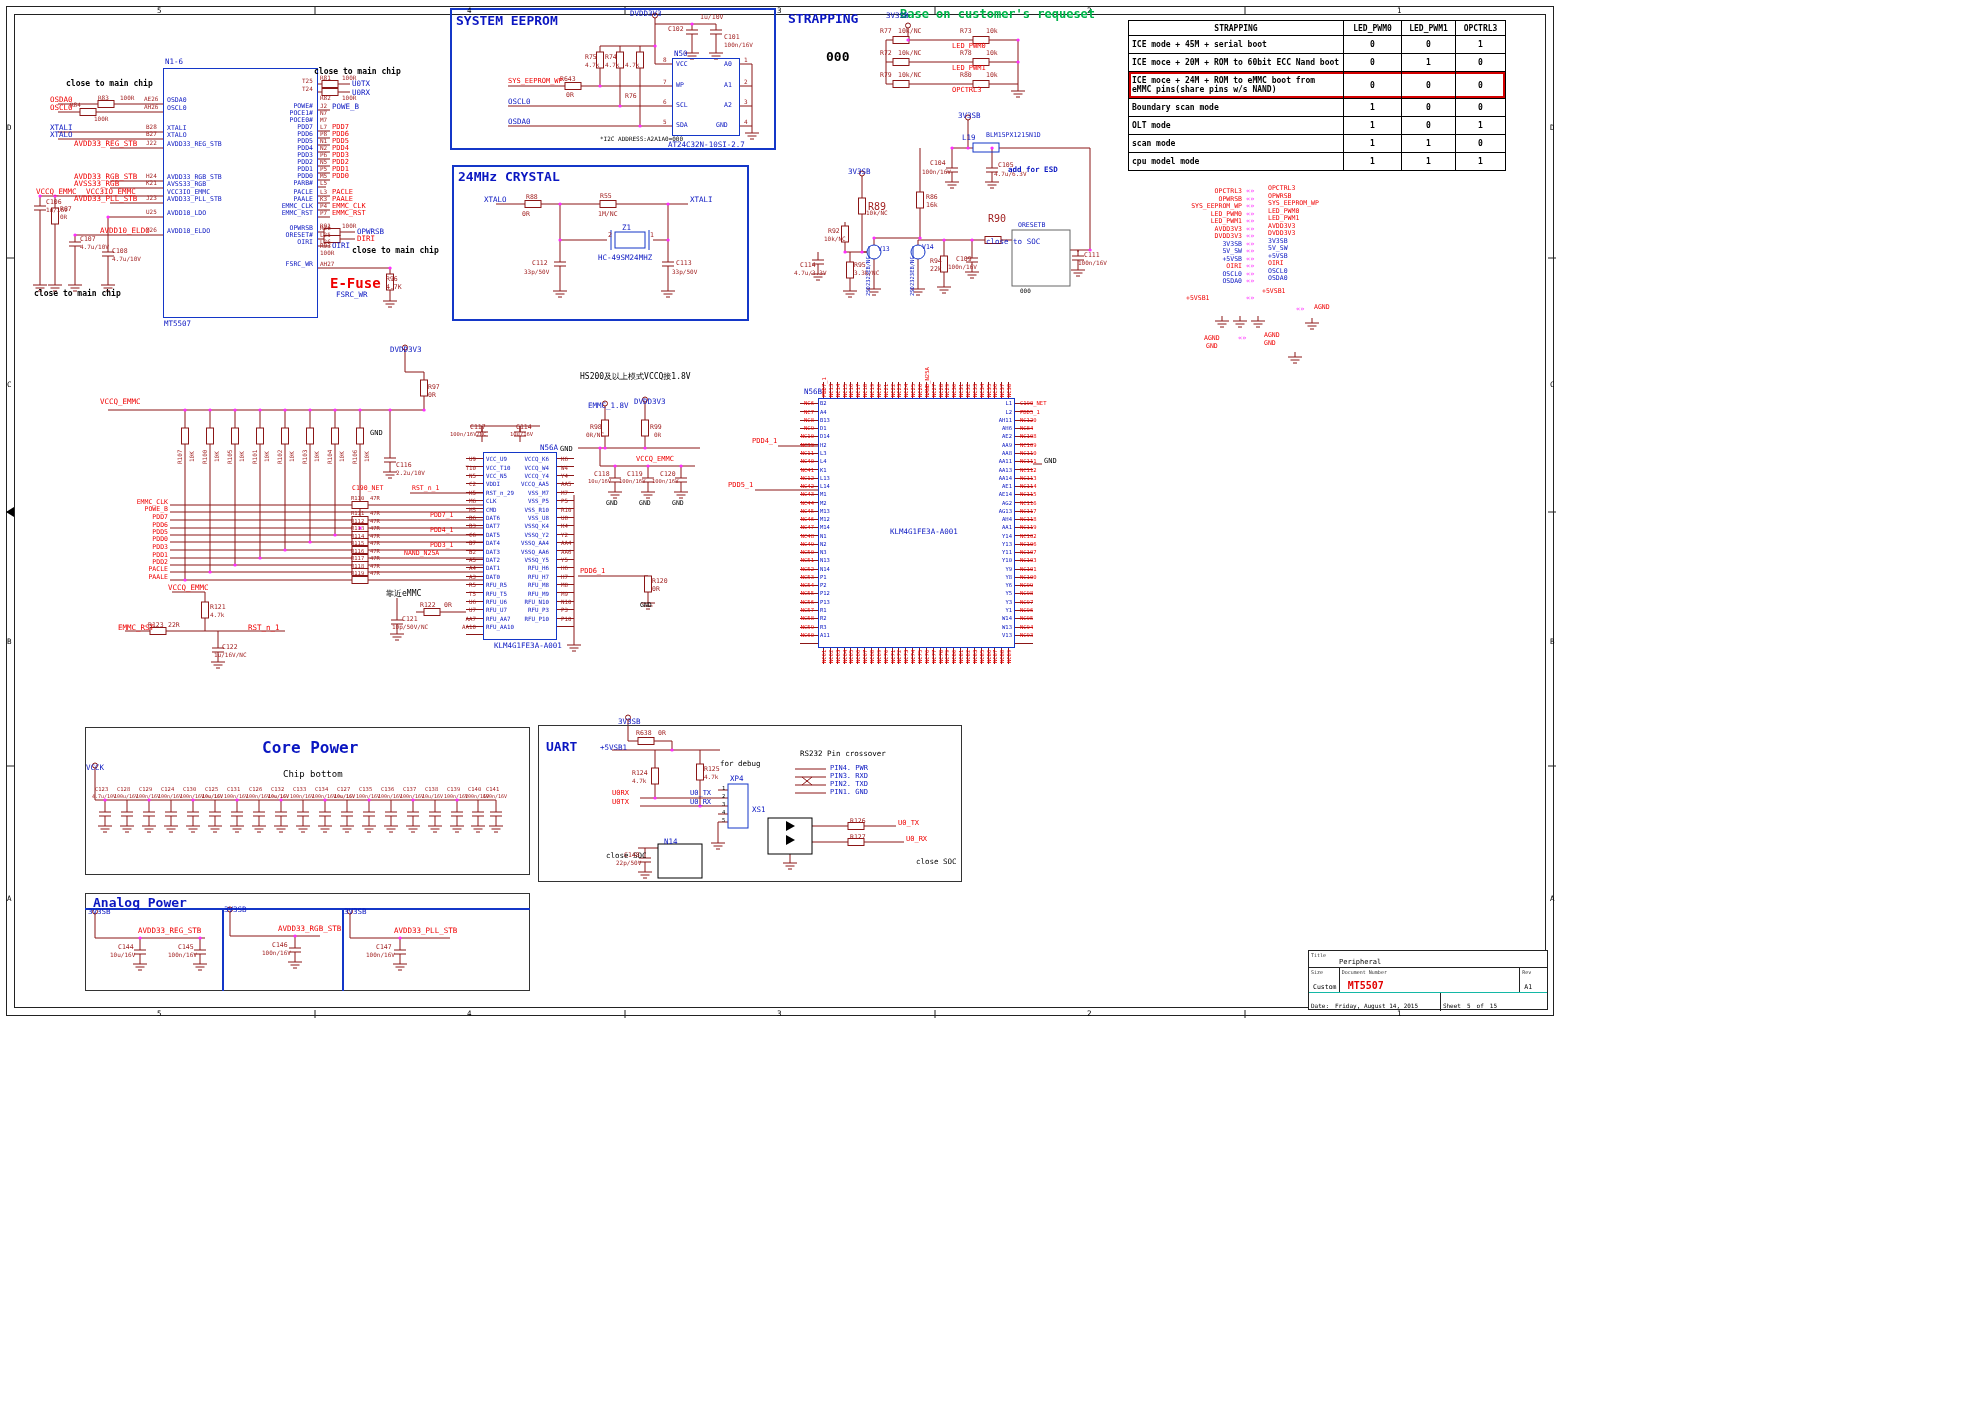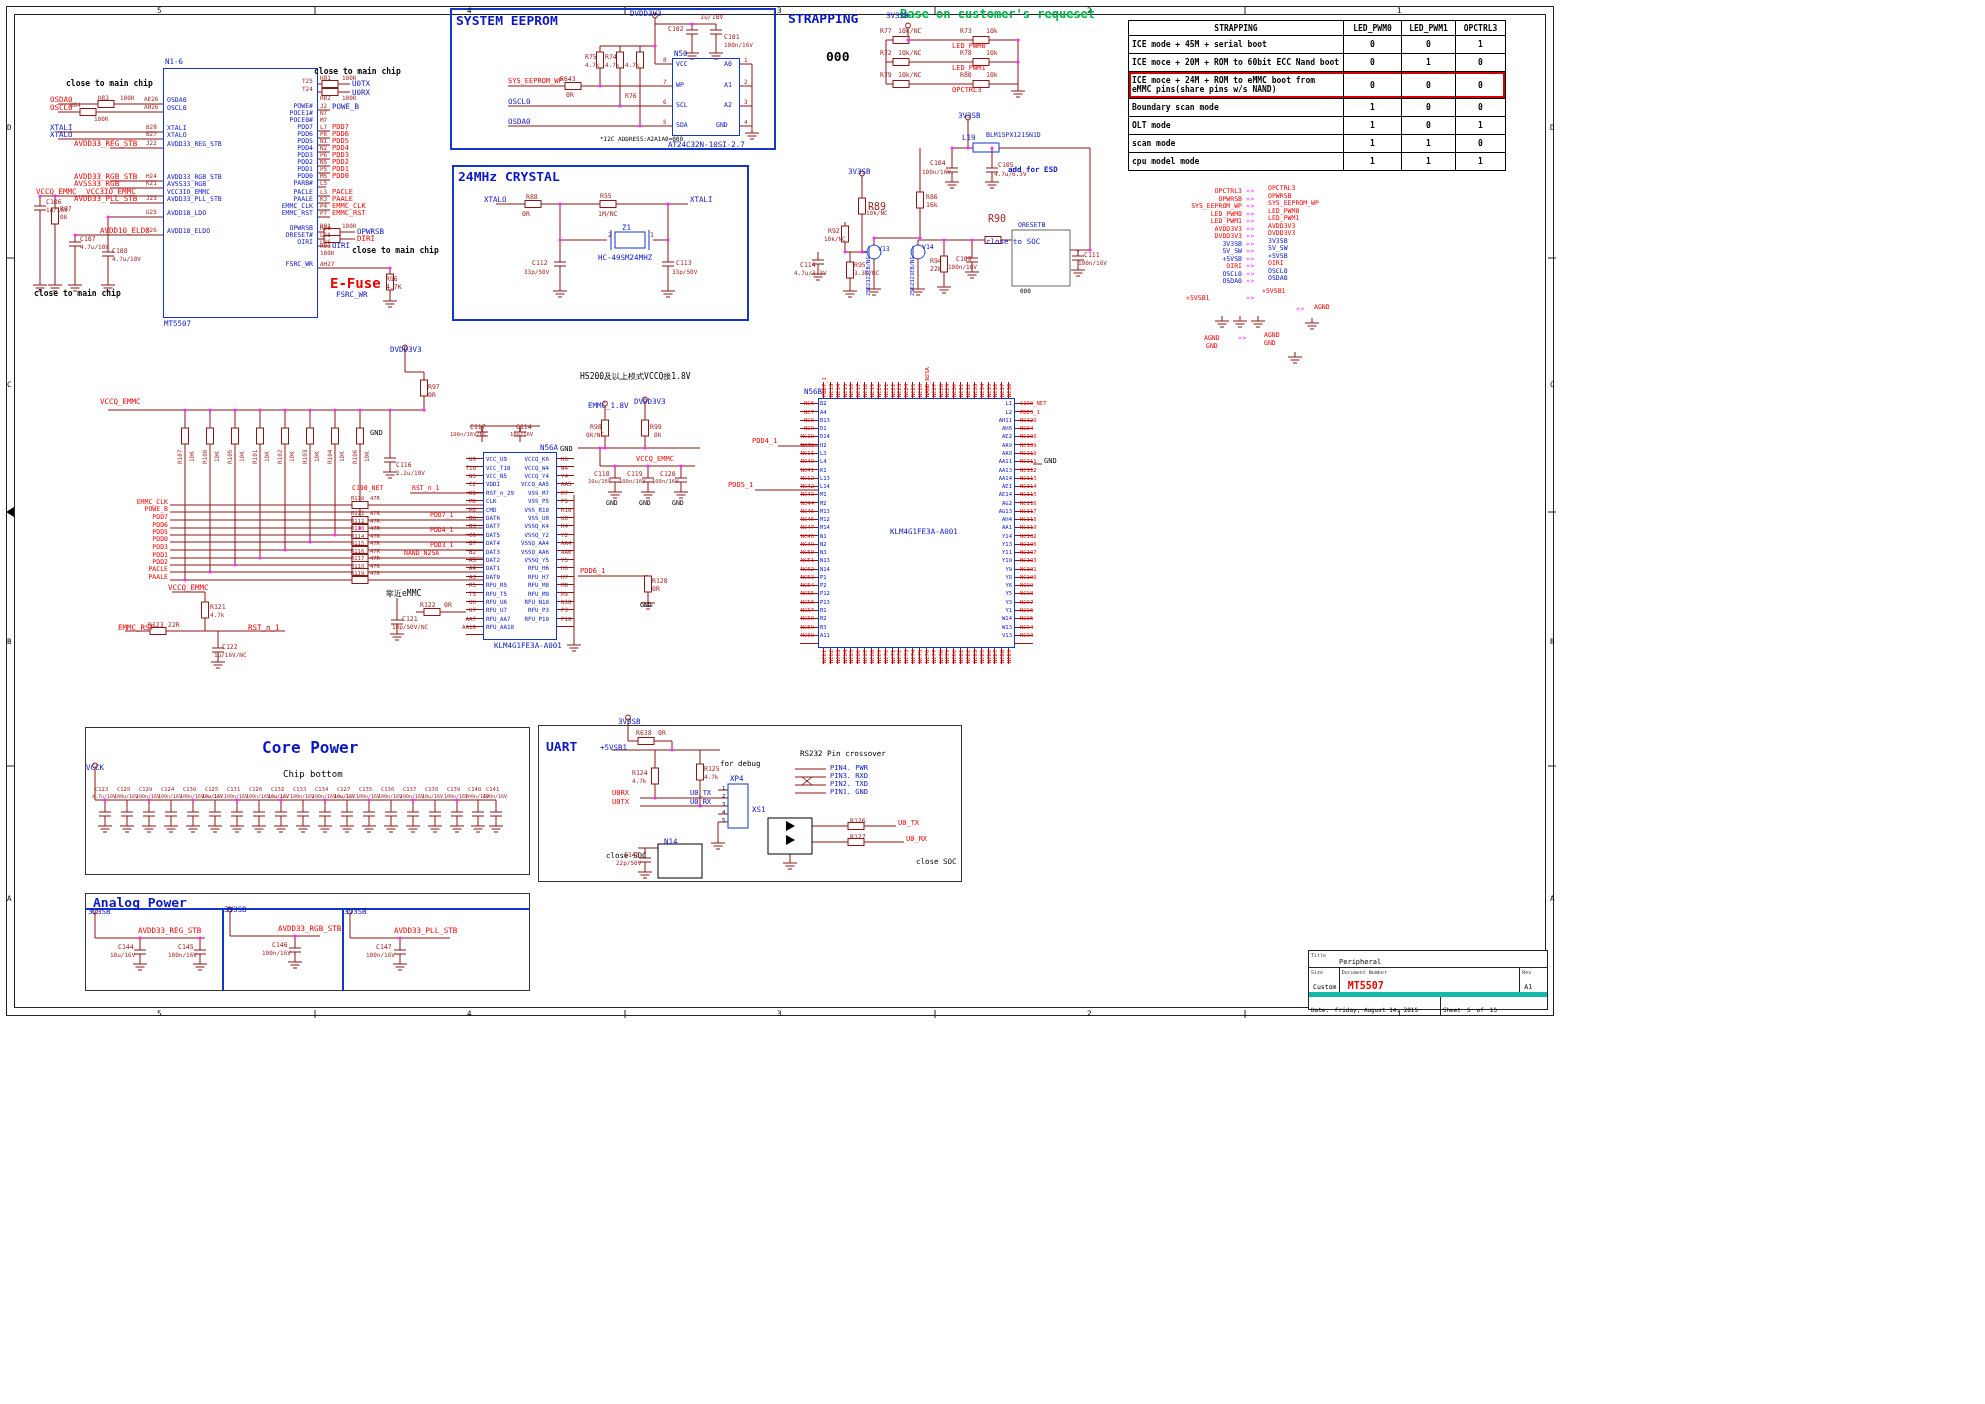--- a/index.html
+++ b/index.html
@@ -42,21 +42,21 @@
   .tc:first-child{border-left:none}
   .t0{width:214px}.t1{width:58px;justify-content:center}.t2{width:54px;justify-content:center}.t3{width:50px;justify-content:center}
   .thead .tc{justify-content:center;min-height:14px}
   .thead .t0{justify-content:center}
   .rnorm{min-height:17px}
   .rbig{min-height:26px;white-space:pre-line}
   .hl{box-shadow:inset 0 0 0 2px #d40000}
   
   .tblock{position:absolute;left:1308px;top:950px;width:240px;height:60px;border:1px solid #222;box-sizing:border-box;color:#000;background:#fff}
   .tb-r1{height:16px;border-bottom:1px solid #222;position:relative}
-  .tb-r2{height:24px;border-bottom:5px solid #14b8a6;display:flex}
+  .tb-r2{height:24px;border-bottom:1px solid #14b8a6;display:flex}
   .tb-r3{height:18px;display:flex}
   .tb-lab{font-size:5px;color:#333;position:absolute;left:2px;top:1px}
   .tb-cell{position:relative;box-sizing:border-box;border-left:1px solid #222;height:100%}
   .tb-cell:first-child{border-left:none}
   .tb-size{width:30px}.tb-doc{width:182px}.tb-rev{width:28px}
   .tb-date{width:132px}.tb-sheet{width:108px;display:flex;align-items:flex-end;gap:6px;padding:0 2px 2px 2px}
   .tb-val{position:absolute;left:4px;bottom:1px;font-size:6.5px}
   .tb-doc .tb-val{font-size:10px;font-weight:bold;color:#e00000;left:8px}
   .tb-title-val{position:absolute;left:30px;bottom:1px;font-size:7px}
   .tb-date-val{position:absolute;left:26px;bottom:2px;font-size:6px}

